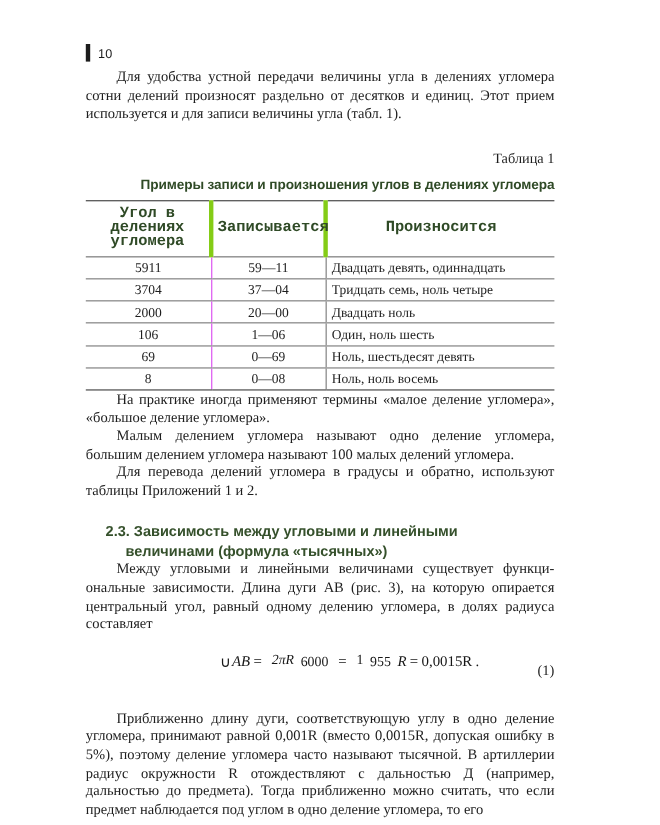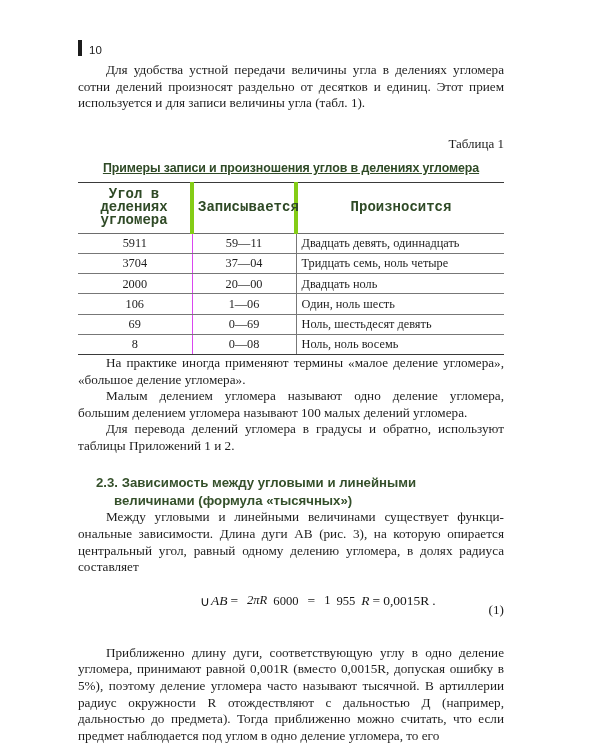--- a/index.html
+++ b/index.html
@@ -68,26 +68,25 @@
     font-size: 13px;
     text-align: right;
     margin-top: 24px;
     color: #1d1d1d;
   }
 
   .table-title {
     font-family: "Liberation Sans", sans-serif;
     font-size: 12.4px;
     font-weight: bold;
-    text-align: center;
+    text-align: right;
     color: #2f4a26;
     margin-top: 9px;
     margin-bottom: 7px;
     letter-spacing: -0.1px;
-    text-decoration: underline;
   }
 
   
   table.data {
     border-collapse: collapse;
     width: 426px;
     table-layout: fixed;
     margin: 0;
   }
   table.data col.c1 { width: 114px; }

